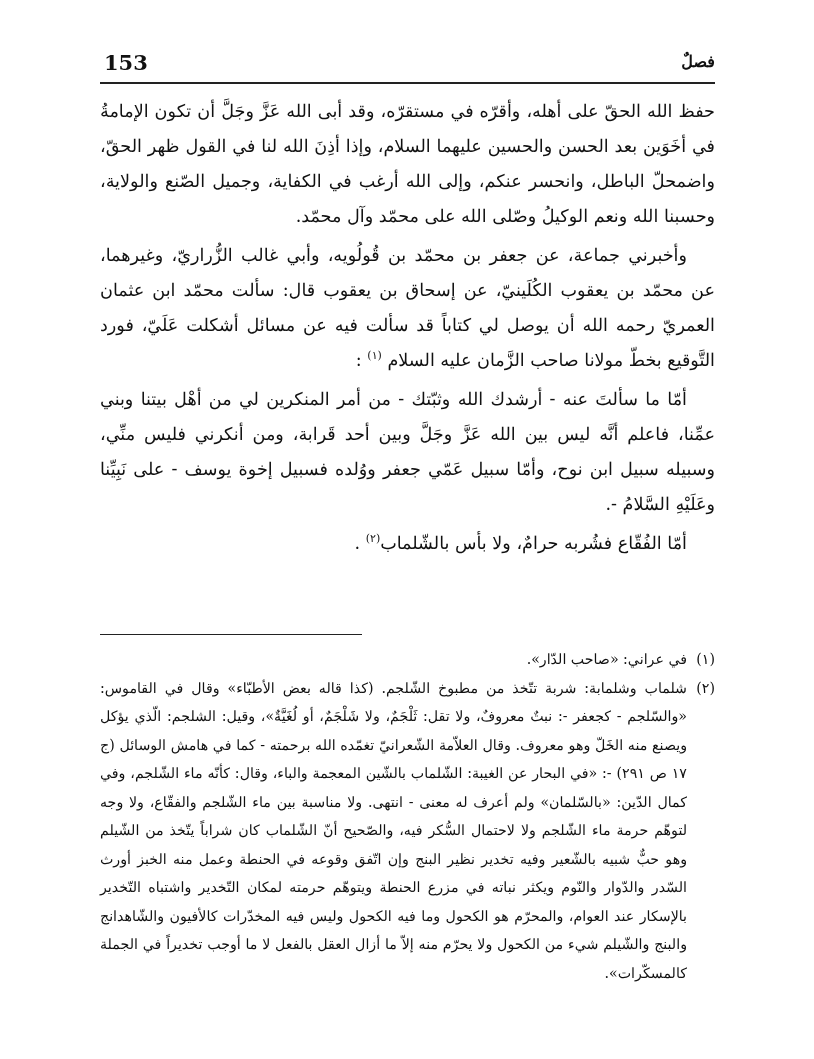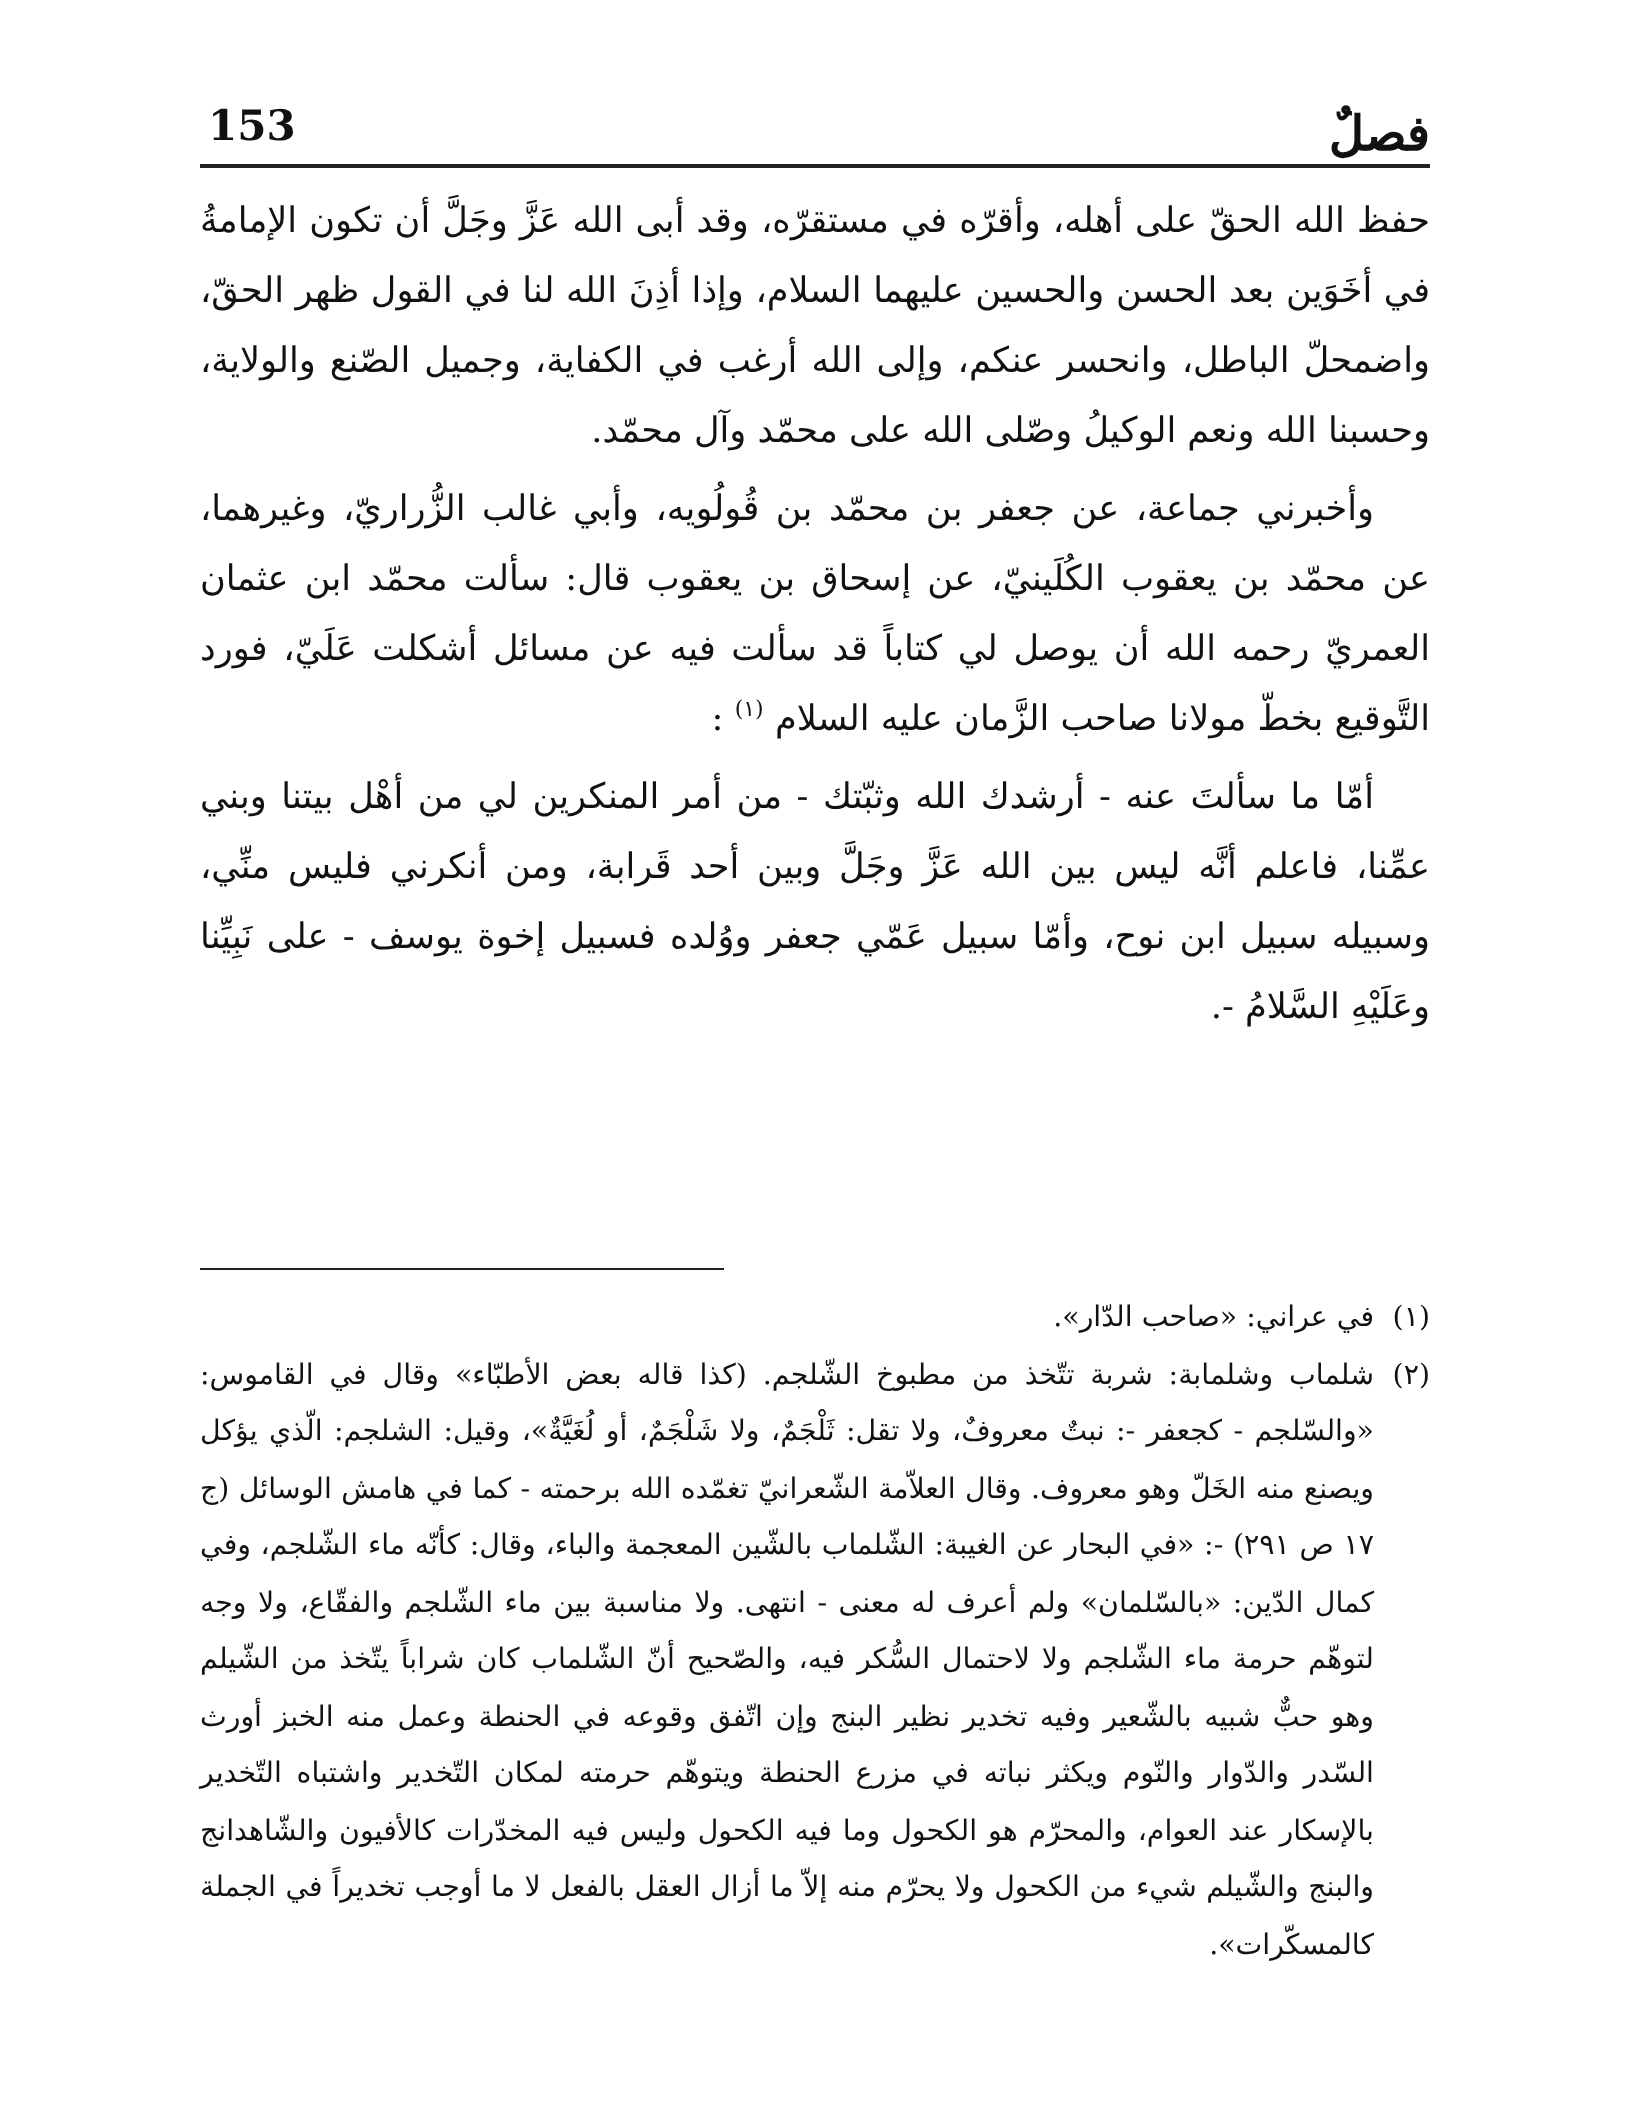--- a/index.html
+++ b/index.html
@@ -1,19 +1,19 @@
 <!DOCTYPE html>
 <html><head>
 <meta charset="utf-8">
 <style>
   html, body { margin: 0; padding: 0; background: #ffffff; }
   body { width: 814px; height: 1059px; position: relative; overflow: hidden; color: #111; }
   .page { position: absolute; left: 100px; top: 48px; width: 615px; direction: rtl; font-family: "DejaVu Serif", "Liberation Serif", serif; }
   .running-head { position: relative; height: 34px; }
-  .running-head .title { position: absolute; right: 0; top: 4px; font-size: 24px; font-weight: bold; }
+  .running-head .title { position: absolute; right: 0; top: 4px; font-size: 16px; font-weight: bold; }
   .running-head .pageno { position: absolute; left: 4px; top: 2px; font-size: 21px; font-weight: bold; direction: rtl; }
   .head-rule { border: 0; border-top: 2px solid #222; margin: 0; }
   .body-text { margin-top: 10px; font-size: 17.6px; line-height: 35px; text-align: justify; text-align-last: right; }
   .body-text p { margin: 0 0 4px 0; text-indent: 28px; }
   .body-text p.cont { text-indent: 0; }
   sup.fn { font-size: 11px; line-height: 0; }
   .fn-rule { position: absolute; left: 0; width: 262px; border: 0; border-top: 1px solid #222; margin: 0; }
   .footnotes { position: absolute; top: 597px; right: 0; width: 615px; font-size: 14.2px; line-height: 28.5px; text-align: justify; }
   .footnote { display: flex; flex-direction: row; }
   .footnote .num { flex: 0 0 28px; }
@@ -27,20 +27,21 @@
   <div class="running-head">
     <span class="title">فصلٌ</span>
     <span class="pageno">153</span>
   </div>
   <hr class="head-rule">
 
   <div class="body-text">
     <p class="cont"><span>حفظ الله الحقّ على أهله، وأقرّه في مستقرّه، وقد أبى الله عَزَّ وجَلَّ أن تكون الإمامةُ في أخَوَين بعد الحسن والحسين عليهما السلام، وإذا أذِنَ الله لنا في القول ظهر الحقّ، واضمحلّ الباطل، وانحسر عنكم، وإلى الله أرغب في الكفاية، وجميل الصّنع والولاية، وحسبنا الله ونعم الوكيلُ وصّلى الله على محمّد وآل محمّد.</span></p>
     <p><span>وأخبرني جماعة، عن جعفر بن محمّد بن قُولُويه، وأبي غالب الزُّراريّ، وغيرهما، عن محمّد بن يعقوب الكُلَينيّ، عن إسحاق بن يعقوب قال: سألت محمّد ابن عثمان العمريّ رحمه الله أن يوصل لي كتاباً قد سألت فيه عن مسائل أشكلت عَلَيّ، فورد التَّوقيع بخطّ مولانا صاحب الزَّمان عليه السلام</span> <sup class="fn">(١)</sup><span> :</span></p>
     <p><span>أمّا ما سألتَ عنه - أرشدك الله وثبّتك - من أمر المنكرين لي من أهْل بيتنا وبني عمِّنا، فاعلم أنَّه ليس بين الله عَزَّ وجَلَّ وبين أحد قَرابة، ومن أنكرني فليس منِّي، وسبيله سبيل ابن نوح، وأمّا سبيل عَمّي جعفر ووُلده فسبيل إخوة يوسف - على نَبِيِّنا وعَلَيْهِ السَّلامُ -.</span></p>
+    <p><span>أمّا الفُقّاع فشُربه حرامٌ، ولا بأس بالشّلماب</span><sup class="fn">(٢)</sup><span> .</span></p>
   </div>
 
   <hr class="fn-rule" style="top: 586px;">
 
   <div class="footnotes">
     <div class="footnote">
       <span class="num">(١)</span>
       <span class="txt">في عراني: «صاحب الدّار».</span>
     </div>
     <div class="footnote">

